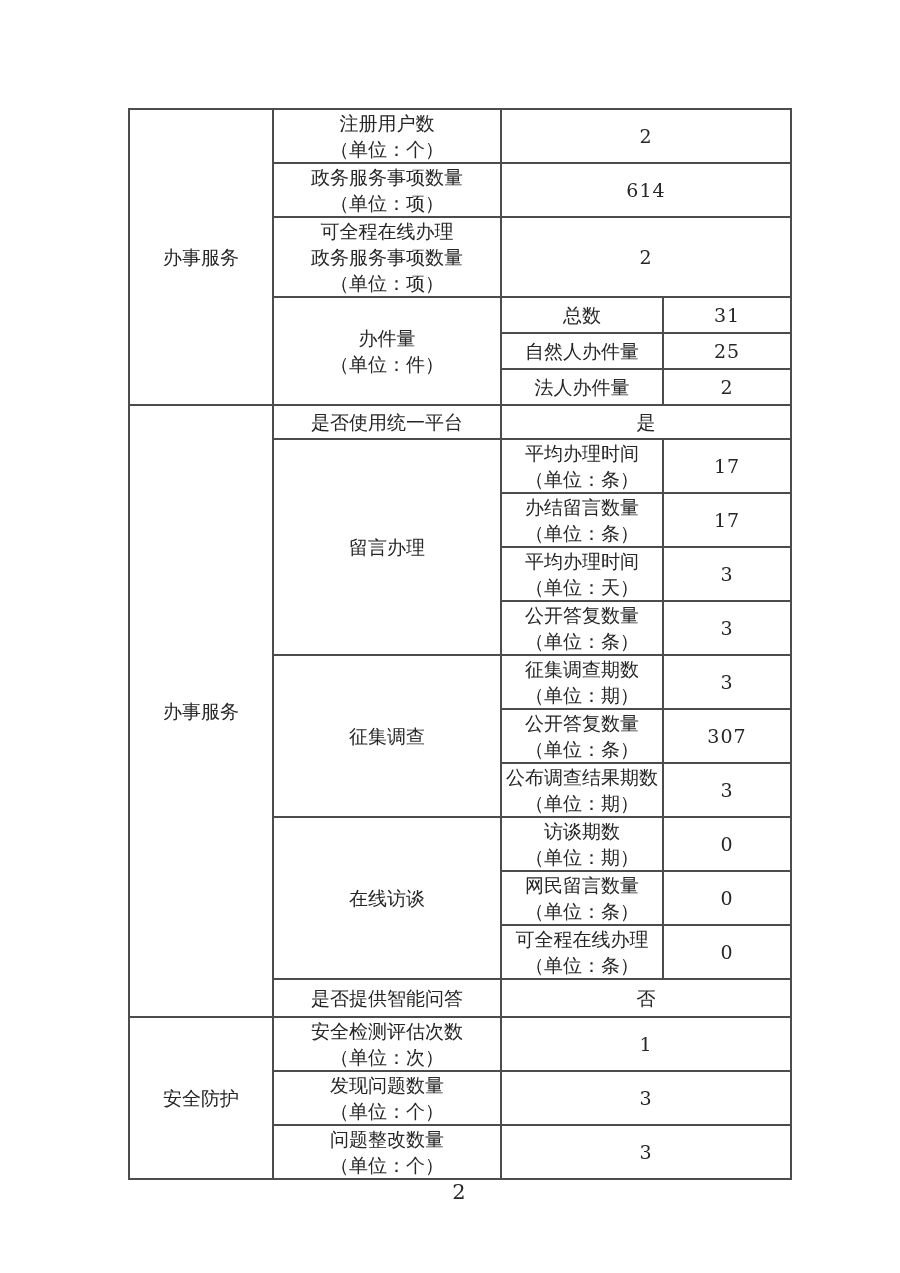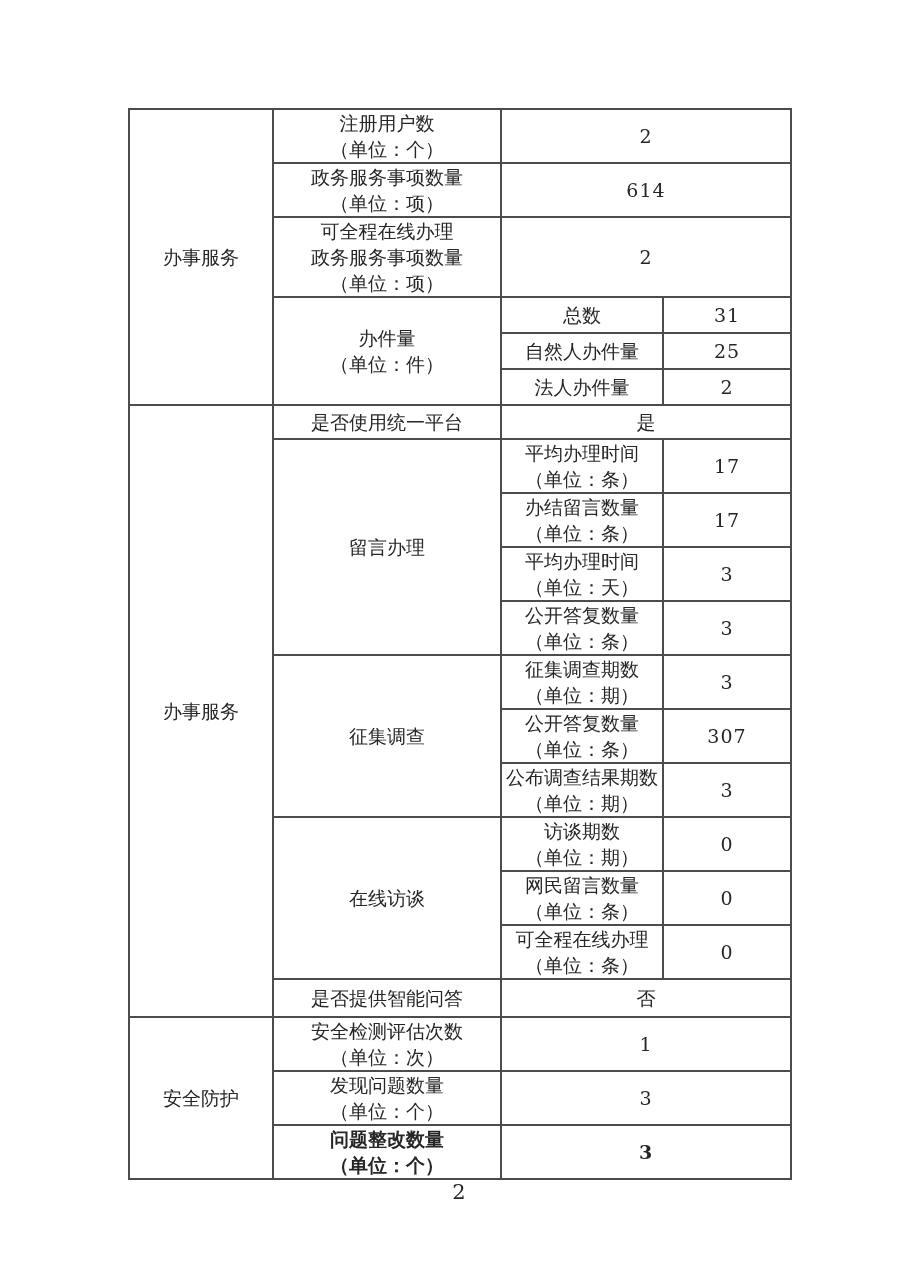--- a/index.html
+++ b/index.html
@@ -36,21 +36,21 @@
   }
 
   td.cat-top { vertical-align: top; padding-top: 9px; }
 
   .num { font-size: 20px; letter-spacing: 1px; }
 
   tr.rh34 { height: 34px; }
   tr.rh36 { height: 36px; }
   tr.rh38 { height: 38px; }
   tr.rh52 { height: 52px; }
-  tr.rh54 { height: 54px; font-weight: bold; }
+  tr.rh54 { height: 54px; }
   tr.rh78 { height: 78px; }
 
   .page-number {
     position: absolute;
     left: 128px;
     top: 1180px;
     width: 662px;
     text-align: center;
     font-size: 21px;
     color: #262626;

